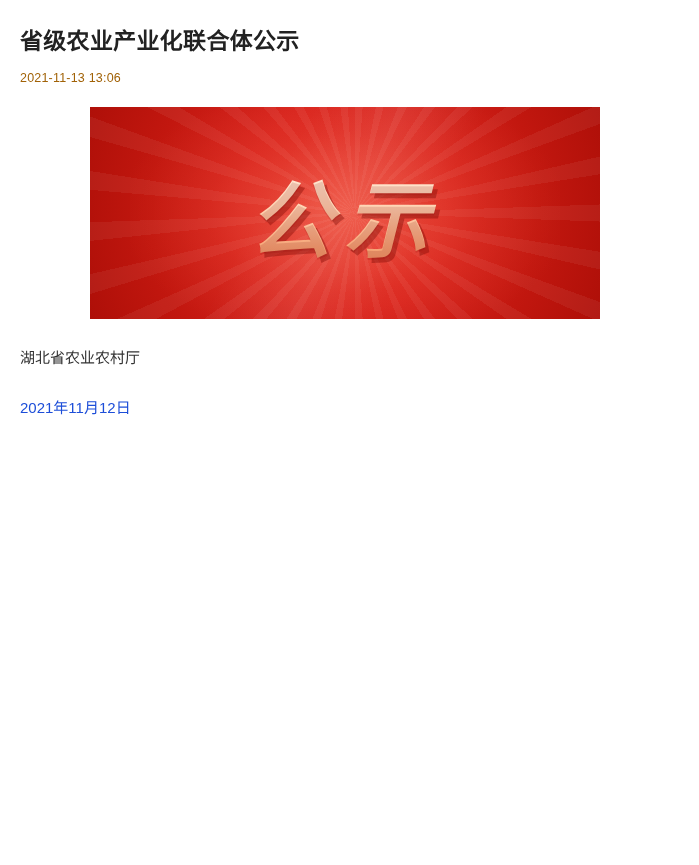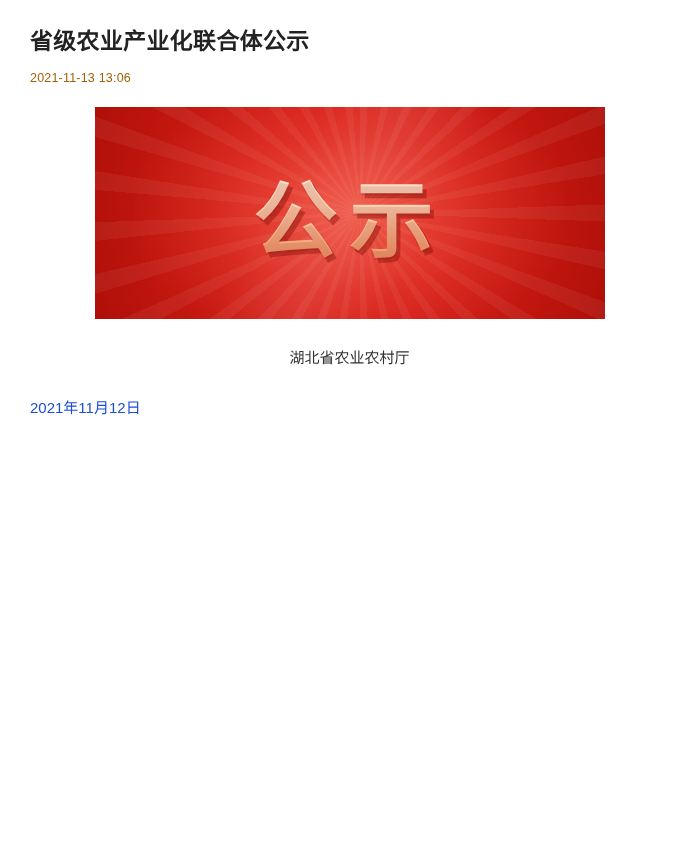--- a/index.html
+++ b/index.html
@@ -11,21 +11,21 @@
   body {
     width: 699px;
     min-height: 865px;
     font-family: "Liberation Sans", "DejaVu Sans", sans-serif;
     color: #333333;
     -webkit-font-smoothing: antialiased;
   }
   .page {
     width: 699px;
     box-sizing: border-box;
-    padding: 26px 30px 18px 30px;
+    padding: 26px 30px 18px 20px;
     background: #ffffff;
   }
   .article-title {
     font-size: 23px;
     line-height: 1.35;
     font-weight: bold;
     color: #222222;
     margin: 0 0 14px 0;
     letter-spacing: 0.3px;
   }
@@ -33,20 +33,21 @@
     font-size: 12.5px;
     color: #a16207;
     margin: 0 0 22px 0;
     letter-spacing: 0.2px;
   }
   .figure-wrap {
     width: 100%;
     display: flex;
     justify-content: center;
     margin: 0 0 24px 0;
+    font-style: italic;
   }
   .banner {
     position: relative;
     width: 510px;
     height: 212px;
     overflow: hidden;
     background:
       radial-gradient(circle at 50% 48%, #e8342c 0%, #d9251f 38%, #c2170f 70%, #ae0f08 100%);
   }
   .banner .rays {
@@ -113,21 +114,20 @@
     letter-spacing: 0.2px;
   }
   .body-text p:last-child {
     margin-bottom: 0;
   }
   .sign-line {
     font-size: 15px;
     line-height: 2.0;
     color: #333333;
     margin: 0 0 20px 0;
-    text-align: center;
   }
   .date-line {
     font-size: 15px;
     line-height: 2.0;
     color: #1d4ed8;
     margin: 0;
   }
 </style>
 </head>
 <body>

